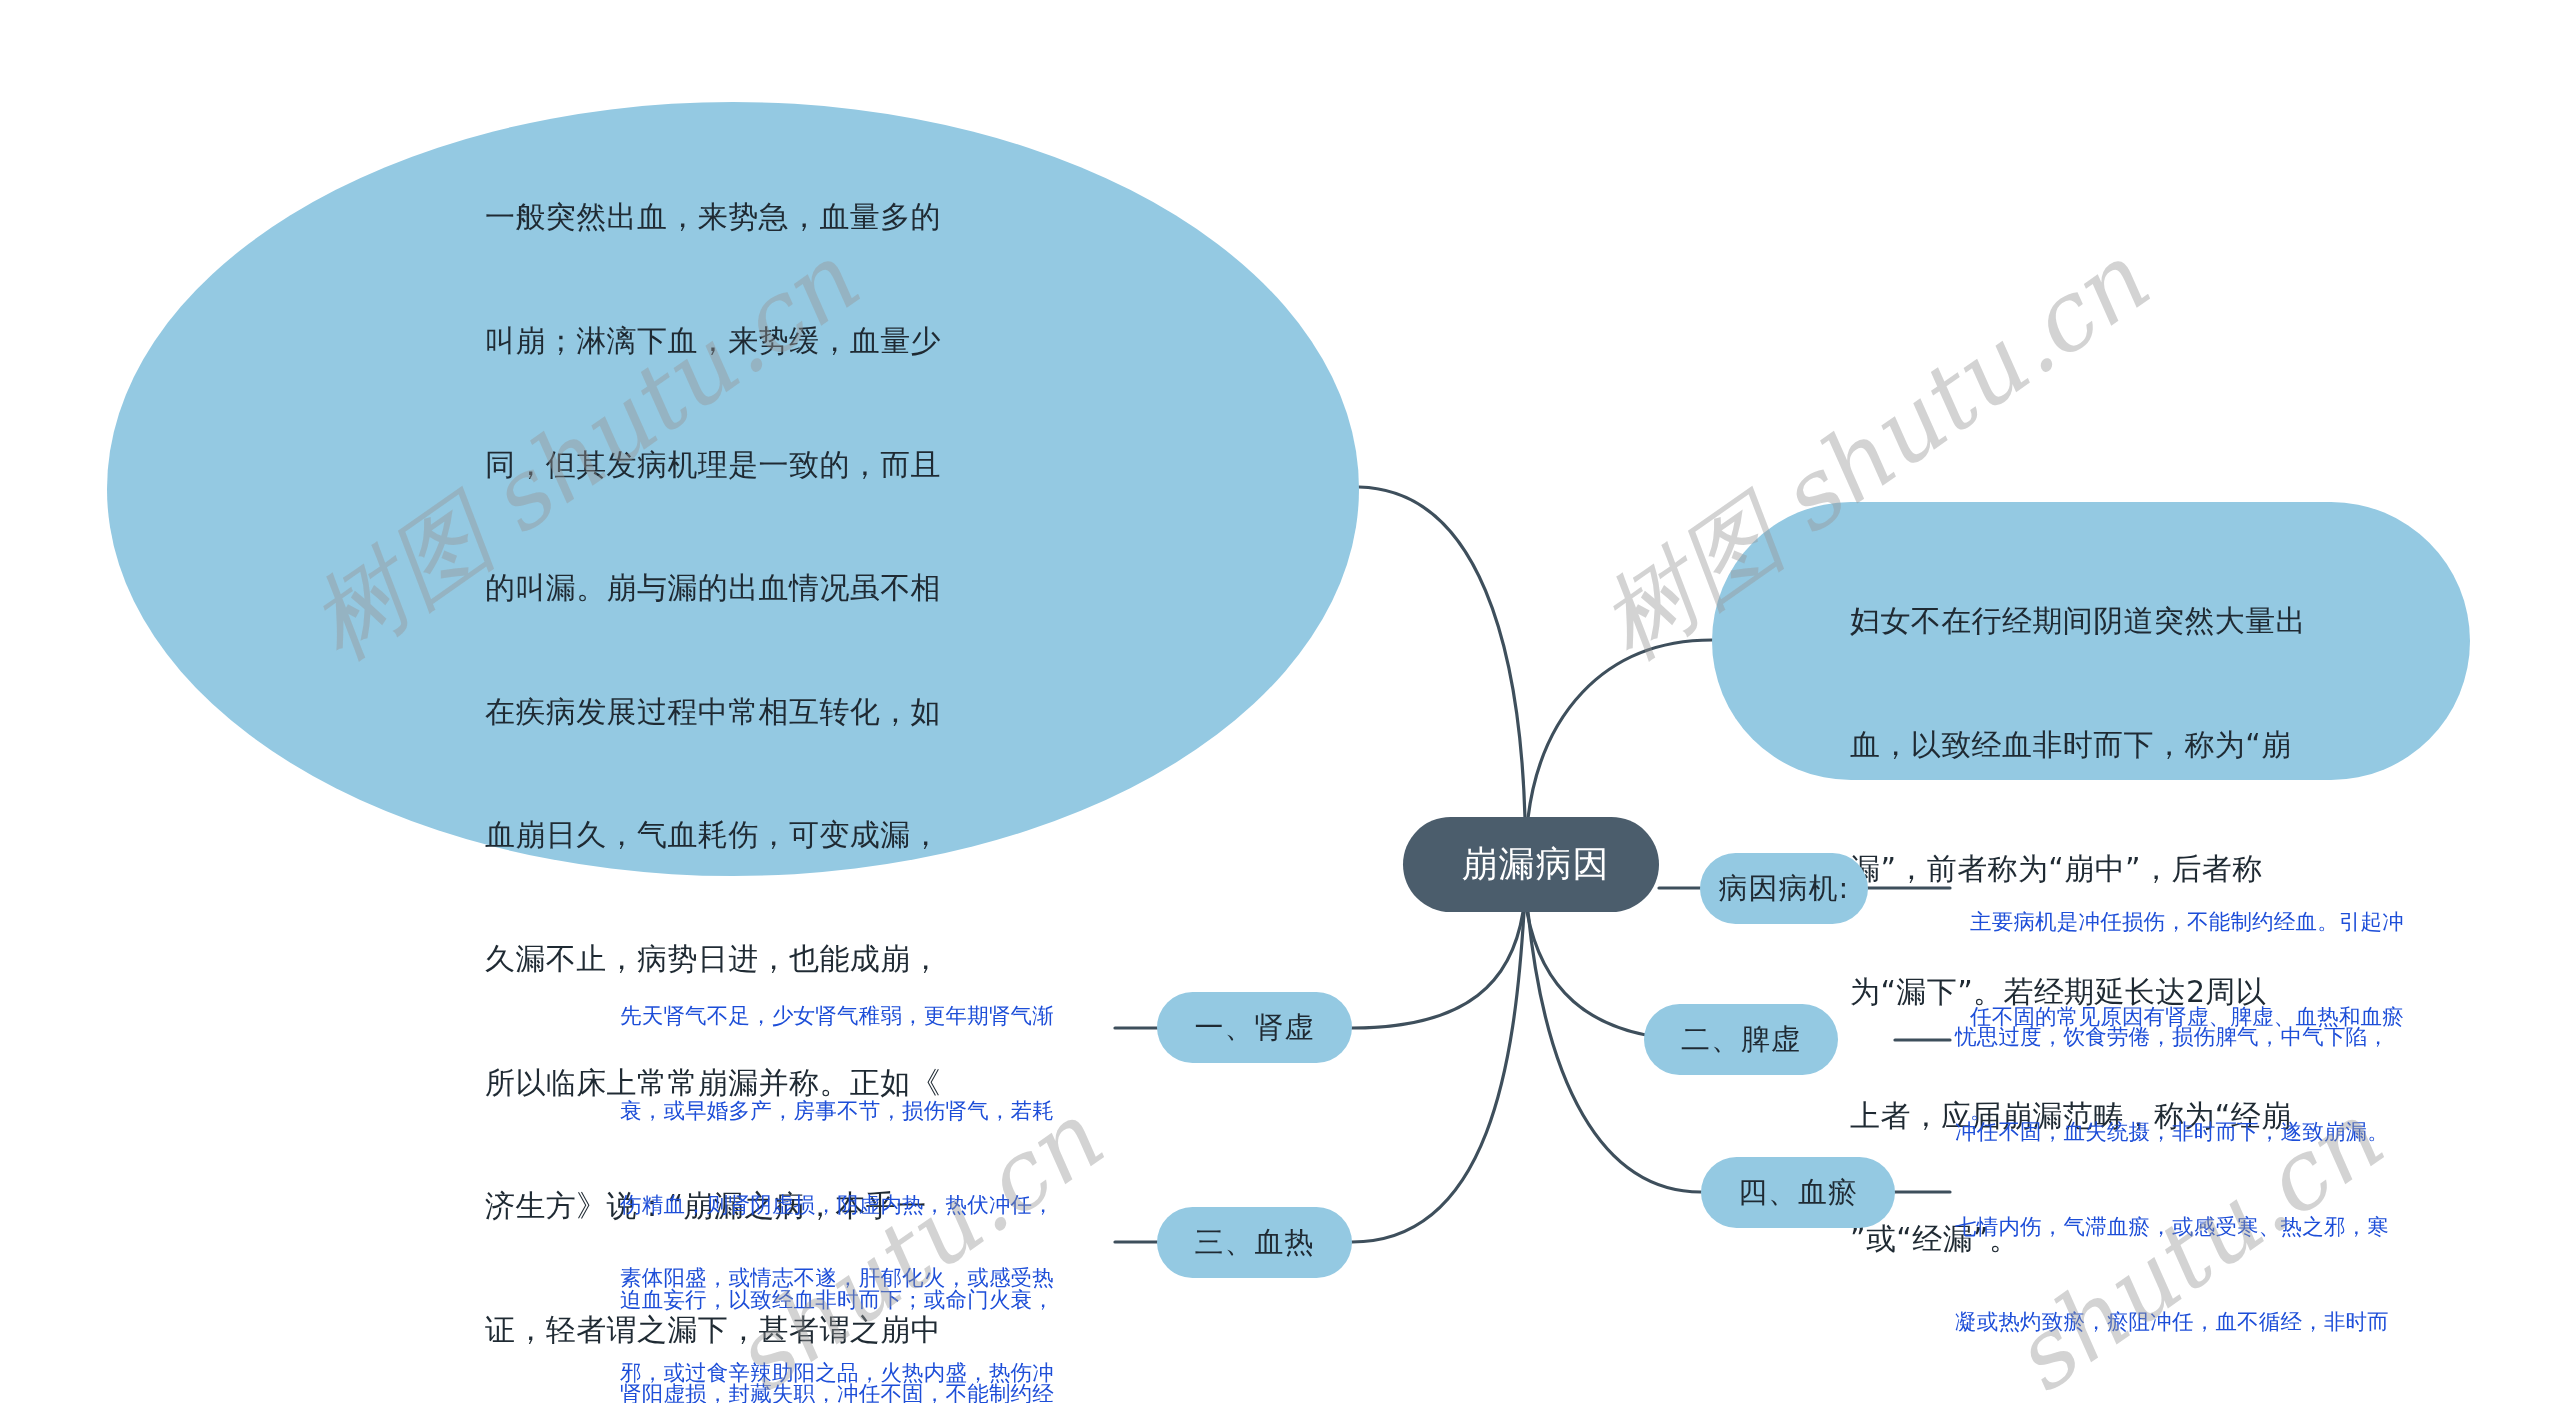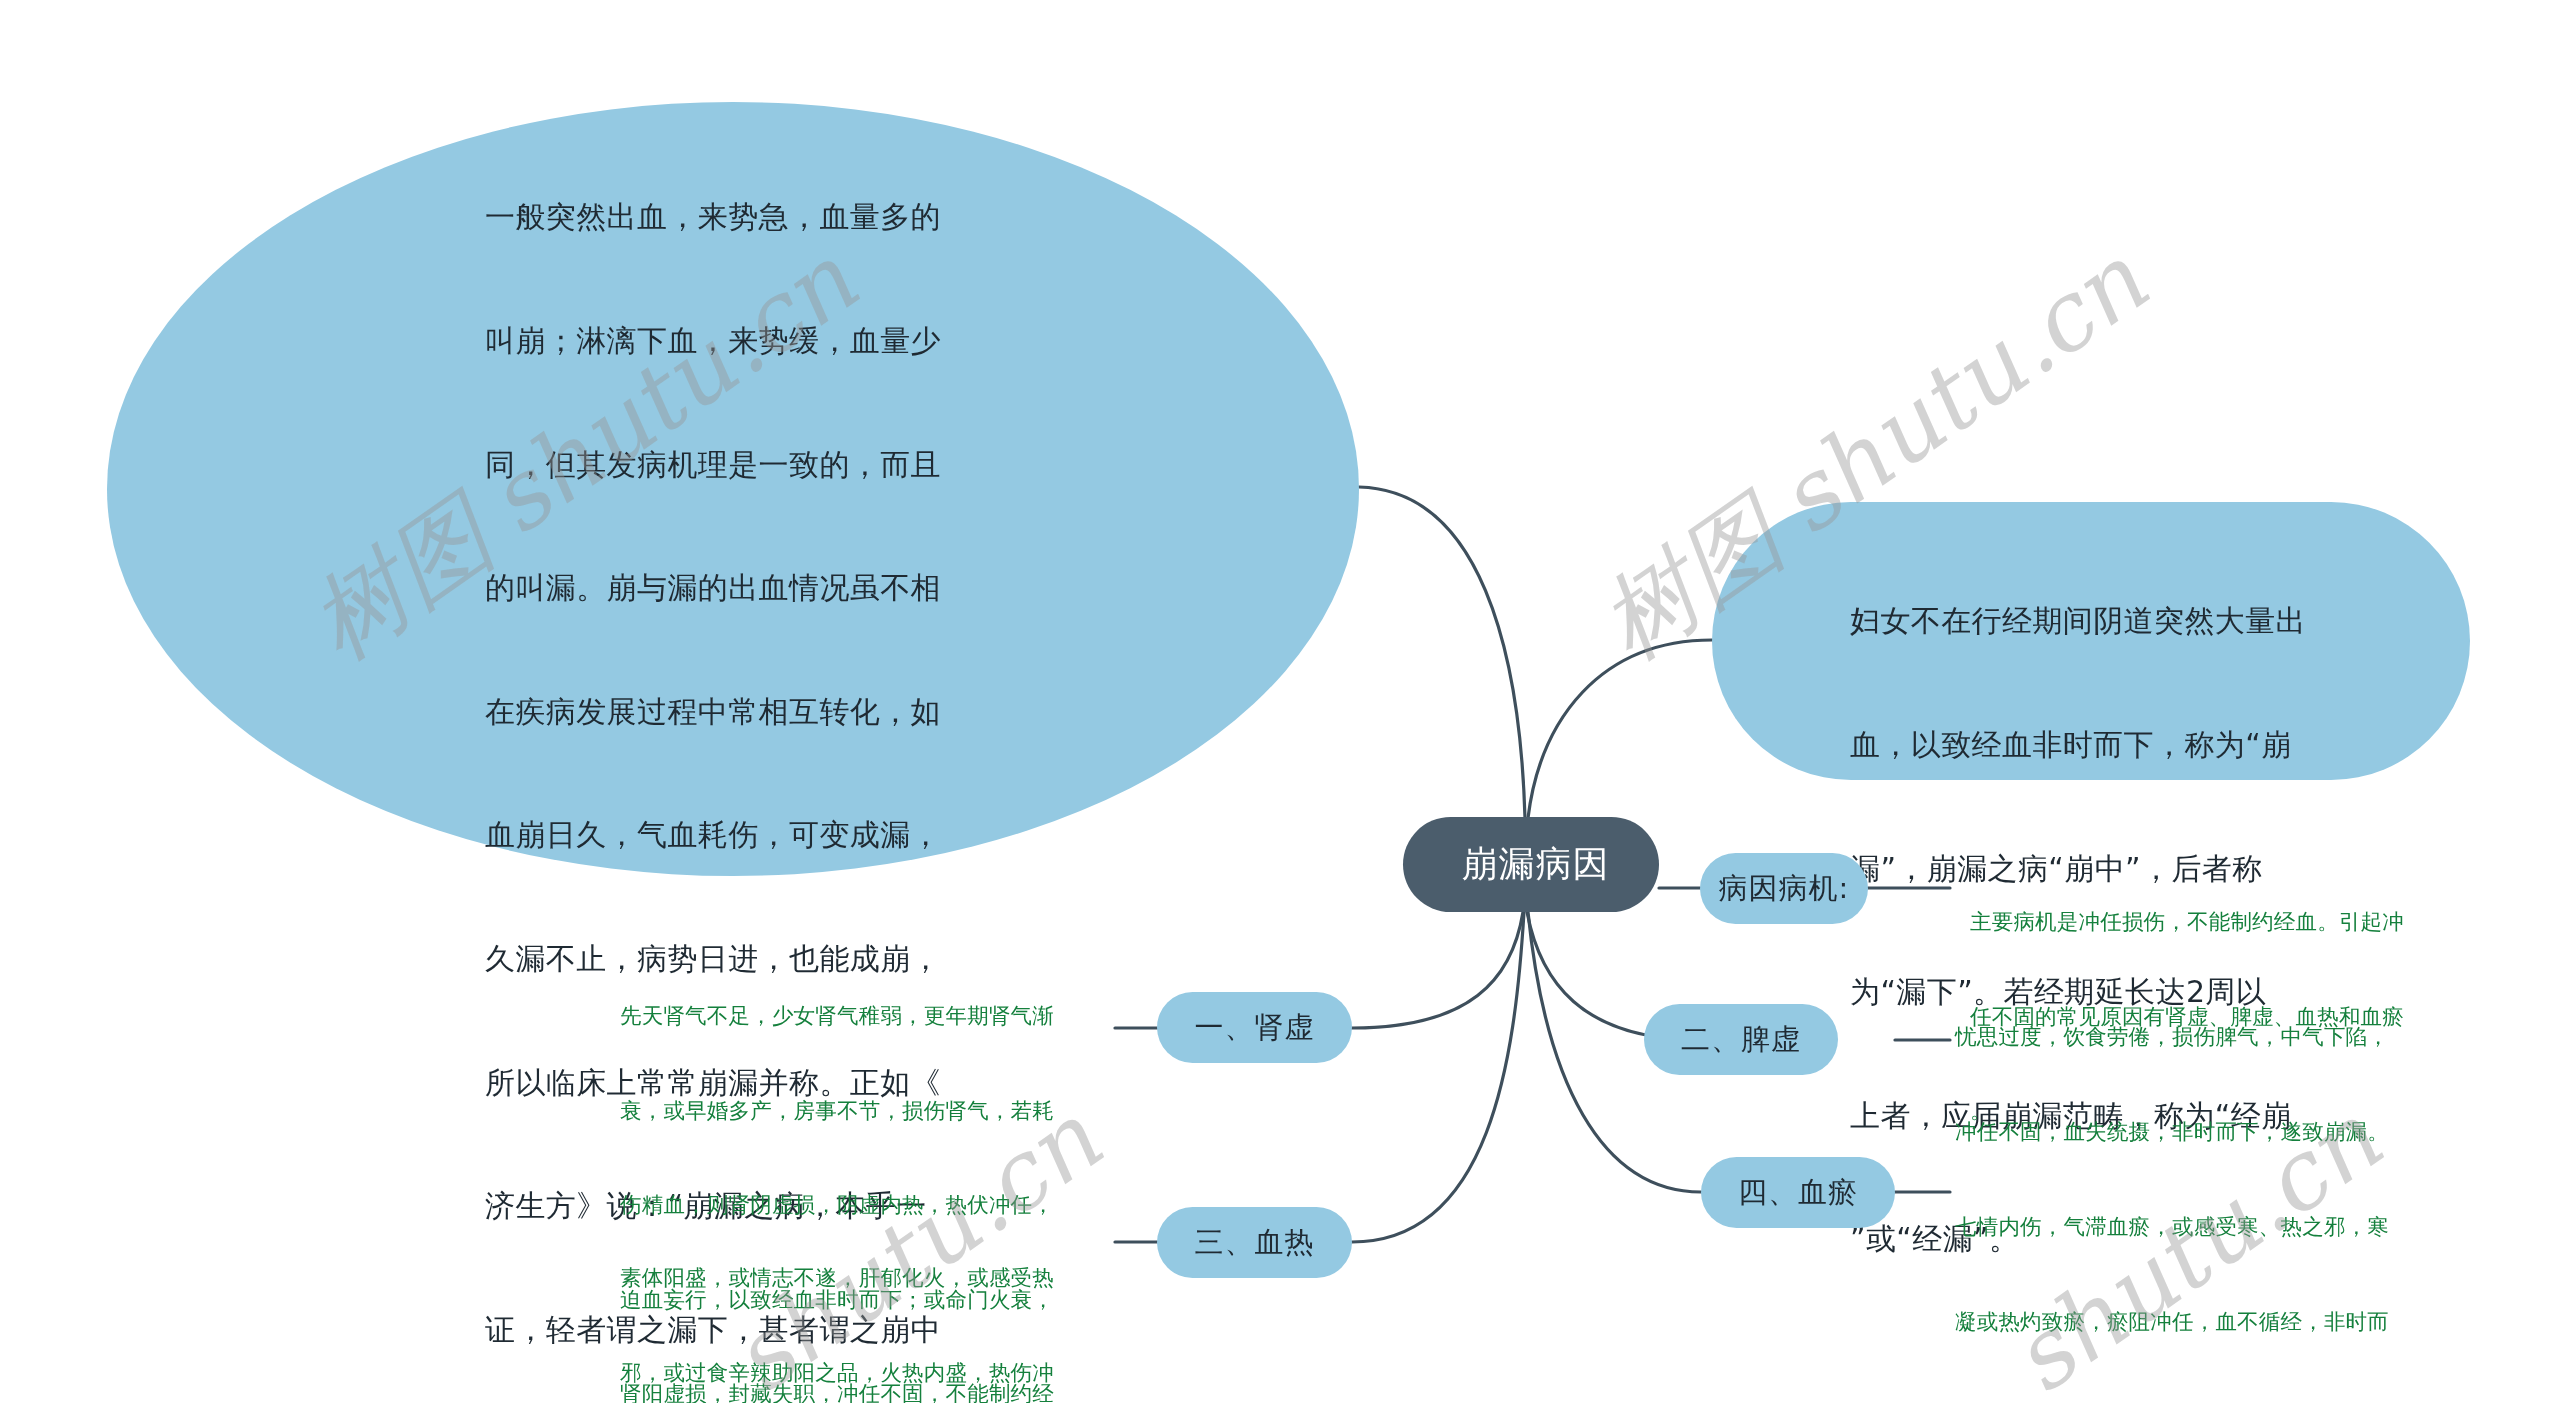--- a/index.html
+++ b/index.html
@@ -35,21 +35,21 @@
   }
   .center {
     left: 1403px; top: 817px; width: 256px; height: 95px; border-radius: 48px;
     background: #4b5d6c;
   }
   .center .txt { color: #ffffff; font-size: 36px; letter-spacing: 1px; margin-left: 9px; }
   .pill { height: 71px; border-radius: 36px; }
   .pill .txt { font-size: 29px; letter-spacing: 1px; }
   .leaf {
     position: absolute; z-index: 2; font-size: 21.5px; line-height: 31.5px;
-    color: #15803d; white-space: pre-wrap; letter-spacing: 0.2px;
+    color: #1d4ed8; white-space: pre-wrap; letter-spacing: 0.2px;
   }
   .watermark {
     position: absolute; z-index: 3; color: rgba(150,150,150,0.42);
     font-family: "DejaVu Serif", "Liberation Serif", serif; font-style: italic;
     font-size: 96px; white-space: nowrap; transform-origin: left bottom;
     pointer-events: none;
   }
 </style>
 </head>
 <body>
@@ -99,21 +99,21 @@
     
     
     
   </div>
 </div>
 
 <div class="node big-right">
   <div class="txt">
     <div>妇女不在行经期间阴道突然大量出</div>
     <div>血，以致经血非时而下，称为“崩</div>
-    <div>漏”，崩漏之病“崩中”，后者称</div>
+    <div>漏”，前者称为“崩中”，后者称</div>
     <div>为“漏下”。若经期延长达2周以</div>
     <div>上者，应届崩漏范畴，称为“经崩</div>
     <div>”或“经漏”。</div>
   </div>
 </div>
 
 <div class="node center">
   <span class="txt">崩漏病因</span>
 </div>
 

